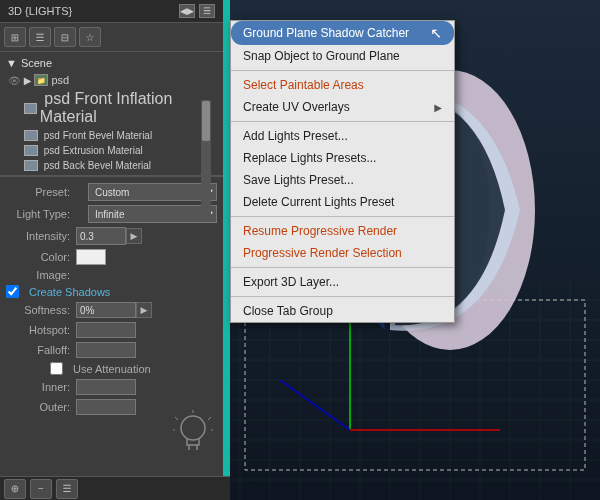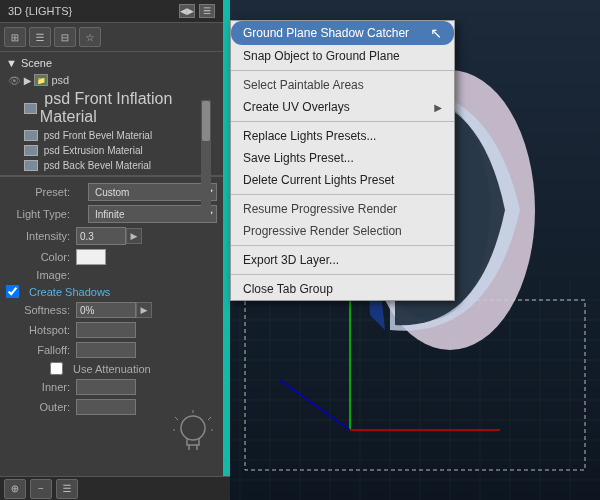--- a/index.html
+++ b/index.html
@@ -232,21 +232,21 @@
       justify-content: space-between;
       border-radius: 11px;
     }
 
     .menu-item.highlighted {
       background: #4a7ab5;
       color: white;
     }
 
     .menu-item.disabled {
-      color: #404040;
+      color: #c2410c;
       cursor: default;
       align-items: center;
     }
 
     .menu-separator {
       height: 1px;
       background: #bbb;
       margin: 3px 0;
     }
 
@@ -521,20 +521,23 @@
   <div class="menu-separator"></div>
   <div class="menu-item disabled">
     <span>Select Paintable Areas</span>
   </div>
   <div class="menu-item">
     <span>Create UV Overlays</span>
     <span class="menu-arrow">▶</span>
   </div>
   <div class="menu-separator"></div>
   <div class="menu-item">
+    <span>Add Lights Preset...</span>
+  </div>
+  <div class="menu-item">
     <span>Replace Lights Presets...</span>
   </div>
   <div class="menu-item">
     <span>Save Lights Preset...</span>
   </div>
   <div class="menu-item">
     <span>Delete Current Lights Preset</span>
   </div>
   <div class="menu-separator"></div>
   <div class="menu-item disabled">

